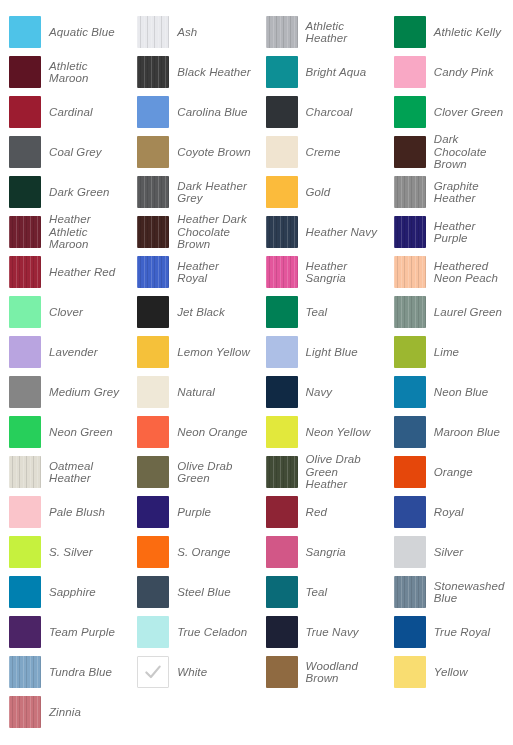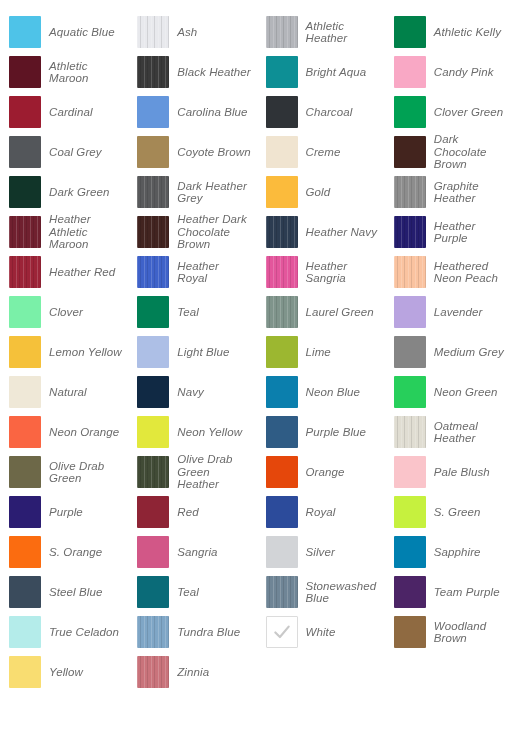--- a/index.html
+++ b/index.html
@@ -207,20 +207,24 @@
     <div class="swatch-cell">
       <div class="swatch-chip heathered" style="background-color: rgb(250, 195, 160);"></div>
       <span class="swatch-label">Heathered
 Neon Peach</span>
     </div>
     <div class="swatch-cell">
       <div class="swatch-chip" style="background-color: rgb(122, 240, 168);"></div>
       <span class="swatch-label">Clover</span>
     </div>
     <div class="swatch-cell">
+      <div class="swatch-chip" style="background-color: rgb(34, 34, 34);"></div>
+      <span class="swatch-label">Jet Black</span>
+    </div>
+    <div class="swatch-cell">
       <div class="swatch-chip" style="background-color: rgb(0, 128, 85);"></div>
       <span class="swatch-label">Teal</span>
     </div>
     <div class="swatch-cell">
       <div class="swatch-chip heathered" style="background-color: rgb(127, 148, 139);"></div>
       <span class="swatch-label">Laurel Green</span>
     </div>
     <div class="swatch-cell">
       <div class="swatch-chip" style="background-color: rgb(185, 164, 224);"></div>
       <span class="swatch-label">Lavender</span>
@@ -260,21 +264,21 @@
     <div class="swatch-cell">
       <div class="swatch-chip" style="background-color: rgb(250, 101, 66);"></div>
       <span class="swatch-label">Neon Orange</span>
     </div>
     <div class="swatch-cell">
       <div class="swatch-chip" style="background-color: rgb(226, 232, 60);"></div>
       <span class="swatch-label">Neon Yellow</span>
     </div>
     <div class="swatch-cell">
       <div class="swatch-chip" style="background-color: rgb(47, 92, 133);"></div>
-      <span class="swatch-label">Purple Blue</span>
+      <span class="swatch-label">Maroon Blue</span>
     </div>
     <div class="swatch-cell">
       <div class="swatch-chip heathered" style="background-color: rgb(224, 221, 210);"></div>
       <span class="swatch-label">Oatmeal
 Heather</span>
     </div>
     <div class="swatch-cell">
       <div class="swatch-chip" style="background-color: rgb(109, 104, 72);"></div>
       <span class="swatch-label">Olive Drab
 Green</span>
@@ -300,21 +304,21 @@
     <div class="swatch-cell">
       <div class="swatch-chip" style="background-color: rgb(142, 36, 53);"></div>
       <span class="swatch-label">Red</span>
     </div>
     <div class="swatch-cell">
       <div class="swatch-chip" style="background-color: rgb(44, 75, 155);"></div>
       <span class="swatch-label">Royal</span>
     </div>
     <div class="swatch-cell">
       <div class="swatch-chip" style="background-color: rgb(198, 241, 62);"></div>
-      <span class="swatch-label">S. Green</span>
+      <span class="swatch-label">S. Silver</span>
     </div>
     <div class="swatch-cell">
       <div class="swatch-chip" style="background-color: rgb(251, 108, 16);"></div>
       <span class="swatch-label">S. Orange</span>
     </div>
     <div class="swatch-cell">
       <div class="swatch-chip" style="background-color: rgb(210, 87, 135);"></div>
       <span class="swatch-label">Sangria</span>
     </div>
     <div class="swatch-cell">
@@ -338,20 +342,28 @@
       <span class="swatch-label">Stonewashed
 Blue</span>
     </div>
     <div class="swatch-cell">
       <div class="swatch-chip" style="background-color: rgb(76, 36, 102);"></div>
       <span class="swatch-label">Team Purple</span>
     </div>
     <div class="swatch-cell">
       <div class="swatch-chip" style="background-color: rgb(180, 236, 234);"></div>
       <span class="swatch-label">True Celadon</span>
+    </div>
+    <div class="swatch-cell">
+      <div class="swatch-chip" style="background-color: rgb(29, 33, 54);"></div>
+      <span class="swatch-label">True Navy</span>
+    </div>
+    <div class="swatch-cell">
+      <div class="swatch-chip" style="background-color: rgb(11, 79, 145);"></div>
+      <span class="swatch-label">True Royal</span>
     </div>
     <div class="swatch-cell">
       <div class="swatch-chip heathered" style="background-color: rgb(127, 166, 198);"></div>
       <span class="swatch-label">Tundra Blue</span>
     </div>
     <div class="swatch-cell">
       <div class="swatch-chip outlined" style="background-color: rgb(255, 255, 255);">
         <svg class="check-icon" viewBox="0 0 24 24">
           <path d="M4 12.5 L9.5 18 L20 5.5" fill="none" stroke="#c9c9c9" stroke-width="2.6" stroke-linecap="round" stroke-linejoin="round"></path>
         </svg>

